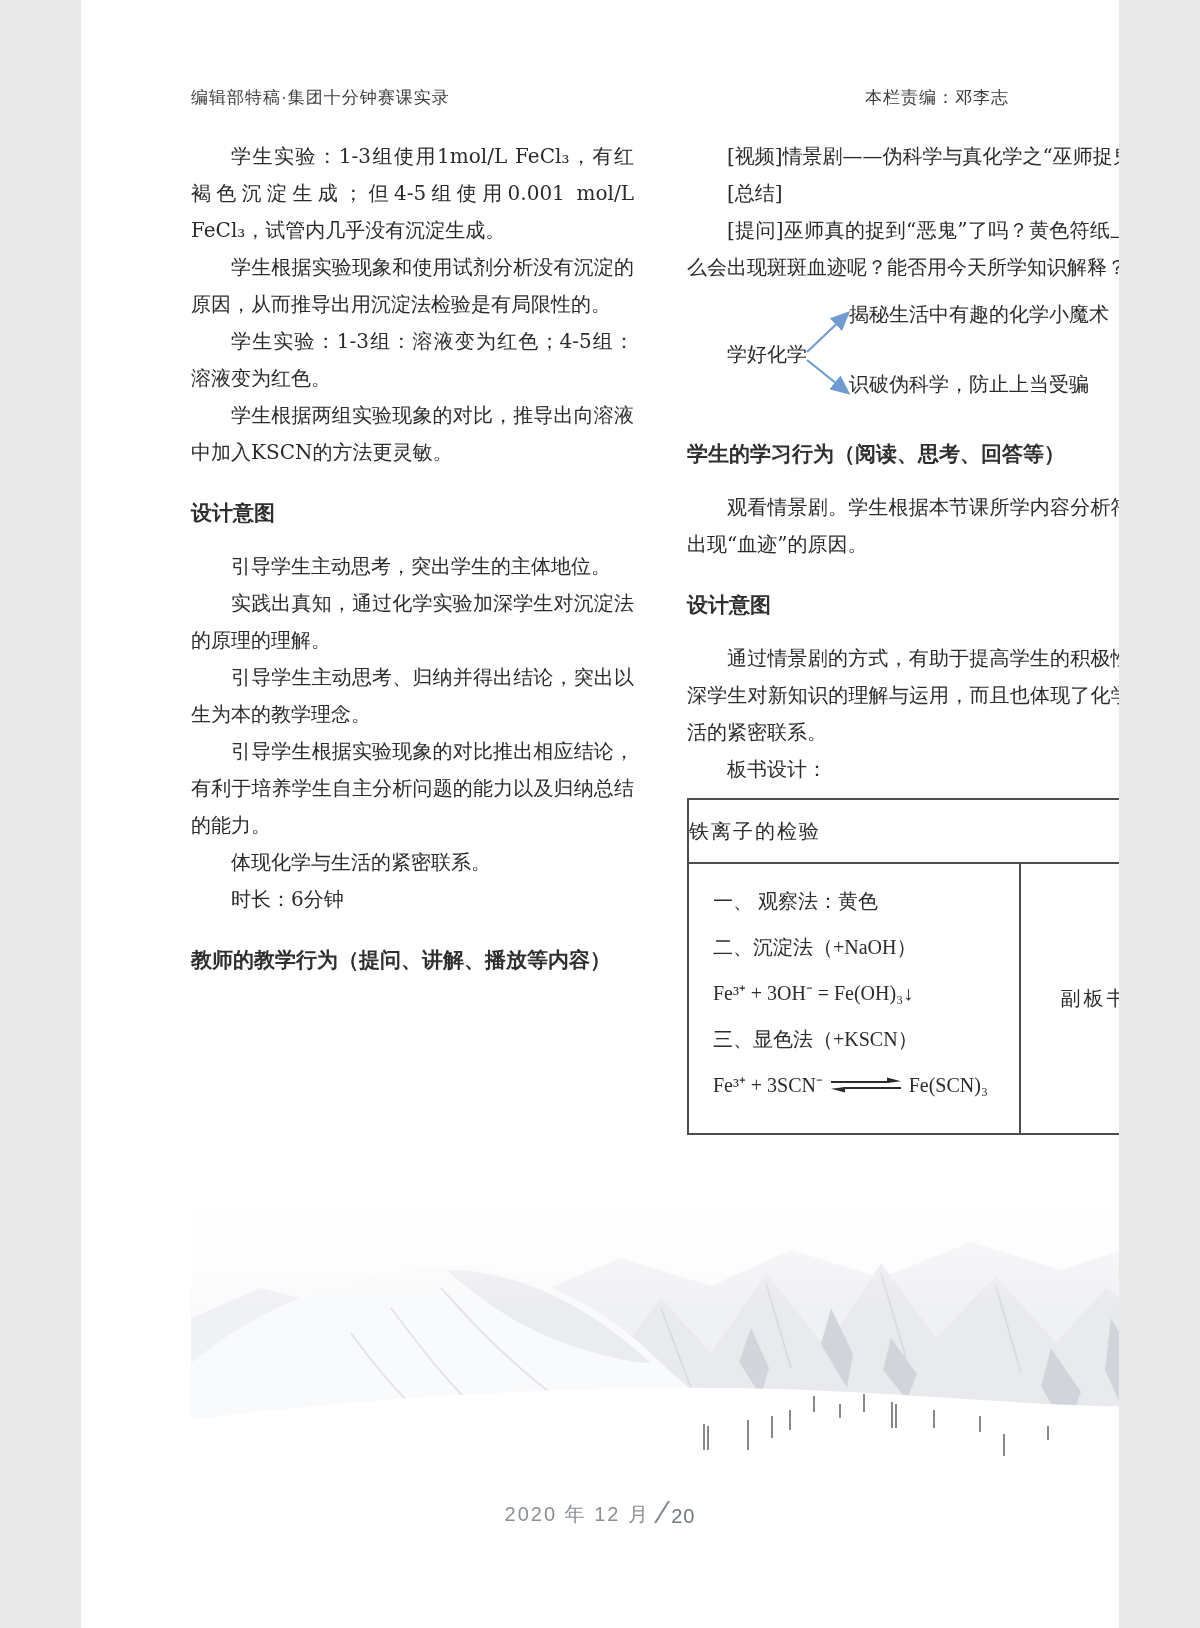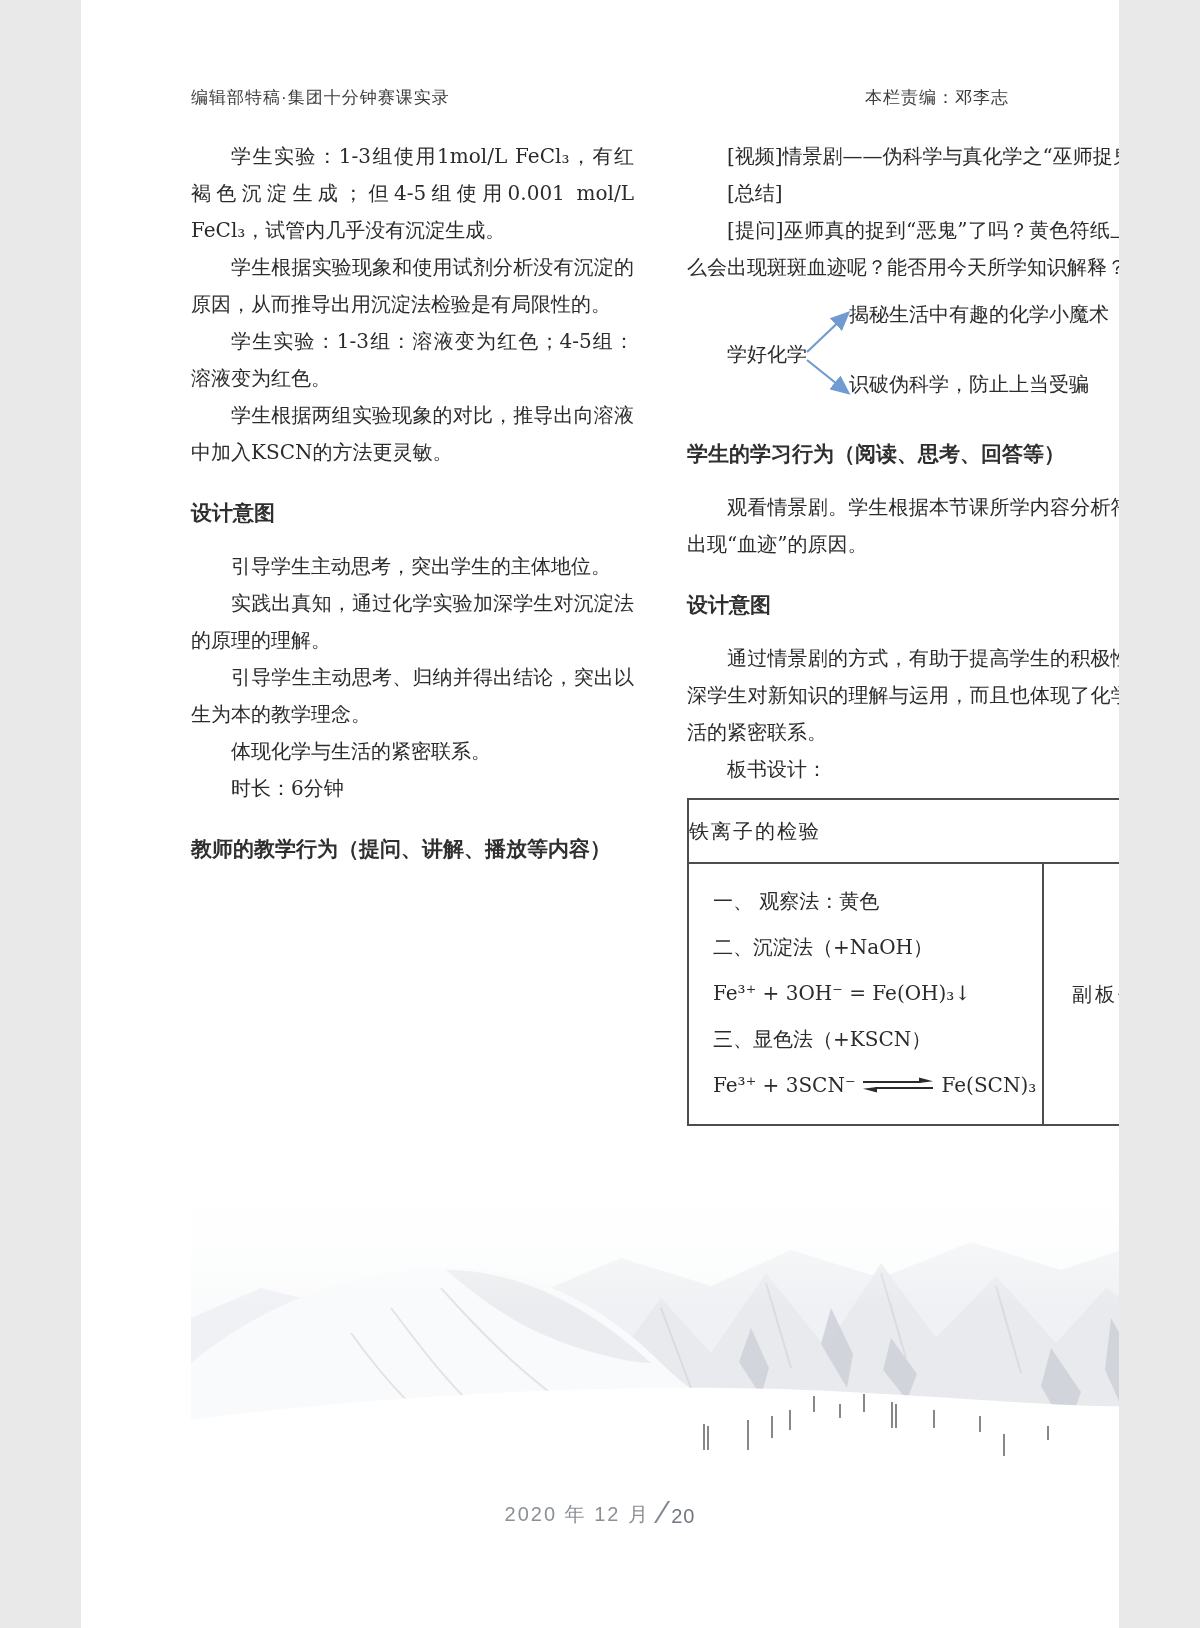--- a/index.html
+++ b/index.html
@@ -41,21 +41,21 @@
   .board-label{margin-top:2px;}
   .board-table{
     margin-top:10px;border:2px solid #4d4d4d;
     font-size:20px;
   }
   .board-title{
     text-align:left;padding:13px 0 12px 0;text-indent:0;
     border-bottom:2px solid #4d4d4d;letter-spacing:2px;
   }
   .board-body{display:flex;align-items:stretch;}
-  .board-main{flex:1;padding:14px 6px 16px 24px;border-right:2px solid #4d4d4d;}
+  .board-main{flex:1;padding:14px 6px 25px 24px;border-right:2px solid #4d4d4d;font-family:Liberation Serif, serif;}
   .board-main .bline{line-height:46px;text-indent:0;white-space:nowrap;}
   .board-side{width:148px;display:flex;align-items:center;justify-content:center;letter-spacing:3px;}
   .eq-arrow{vertical-align:-2px;margin:0 6px;}
   
   .photo{position:absolute;left:110px;top:1158px;width:980px;height:318px;margin:0;}
   
   .page-footer{
     position:absolute;left:0;right:0;top:1494px;
     text-align:center;color:#8b9095;
     font-family:"Liberation Sans","DejaVu Sans",sans-serif;
@@ -76,20 +76,21 @@
 
   <div class="col col-left">
     <p>学生实验：1-3组使用1mol/L FeCl₃，有红褐色沉淀生成；但4-5组使用0.001 mol/L FeCl₃，试管内几乎没有沉淀生成。</p>
     <p>学生根据实验现象和使用试剂分析没有沉淀的原因，从而推导出用沉淀法检验是有局限性的。</p>
     <p>学生实验：1-3组：溶液变为红色；4-5组：溶液变为红色。</p>
     <p>学生根据两组实验现象的对比，推导出向溶液中加入KSCN的方法更灵敏。</p>
     <div class="heading">设计意图</div>
     <p>引导学生主动思考，突出学生的主体地位。</p>
     <p>实践出真知，通过化学实验加深学生对沉淀法的原理的理解。</p>
     <p>引导学生主动思考、归纳并得出结论，突出以生为本的教学理念。</p>
+    <p>引导学生根据实验现象的对比推出相应结论，有利于培养学生自主分析问题的能力以及归纳总结的能力。</p>
     <p>体现化学与生活的紧密联系。</p>
     <p>时长：6分钟</p>
     <div class="heading">教师的教学行为（提问、讲解、播放等内容）</div>
   </div>
 
   <div class="col col-right">
     <p>[视频]情景剧——伪科学与真化学之“巫师捉鬼”</p>
     <p>[总结]</p>
     <p>[提问]巫师真的捉到“恶鬼”了吗？黄色符纸上为什么会出现斑斑血迹呢？能否用今天所学知识解释？</p>
 

